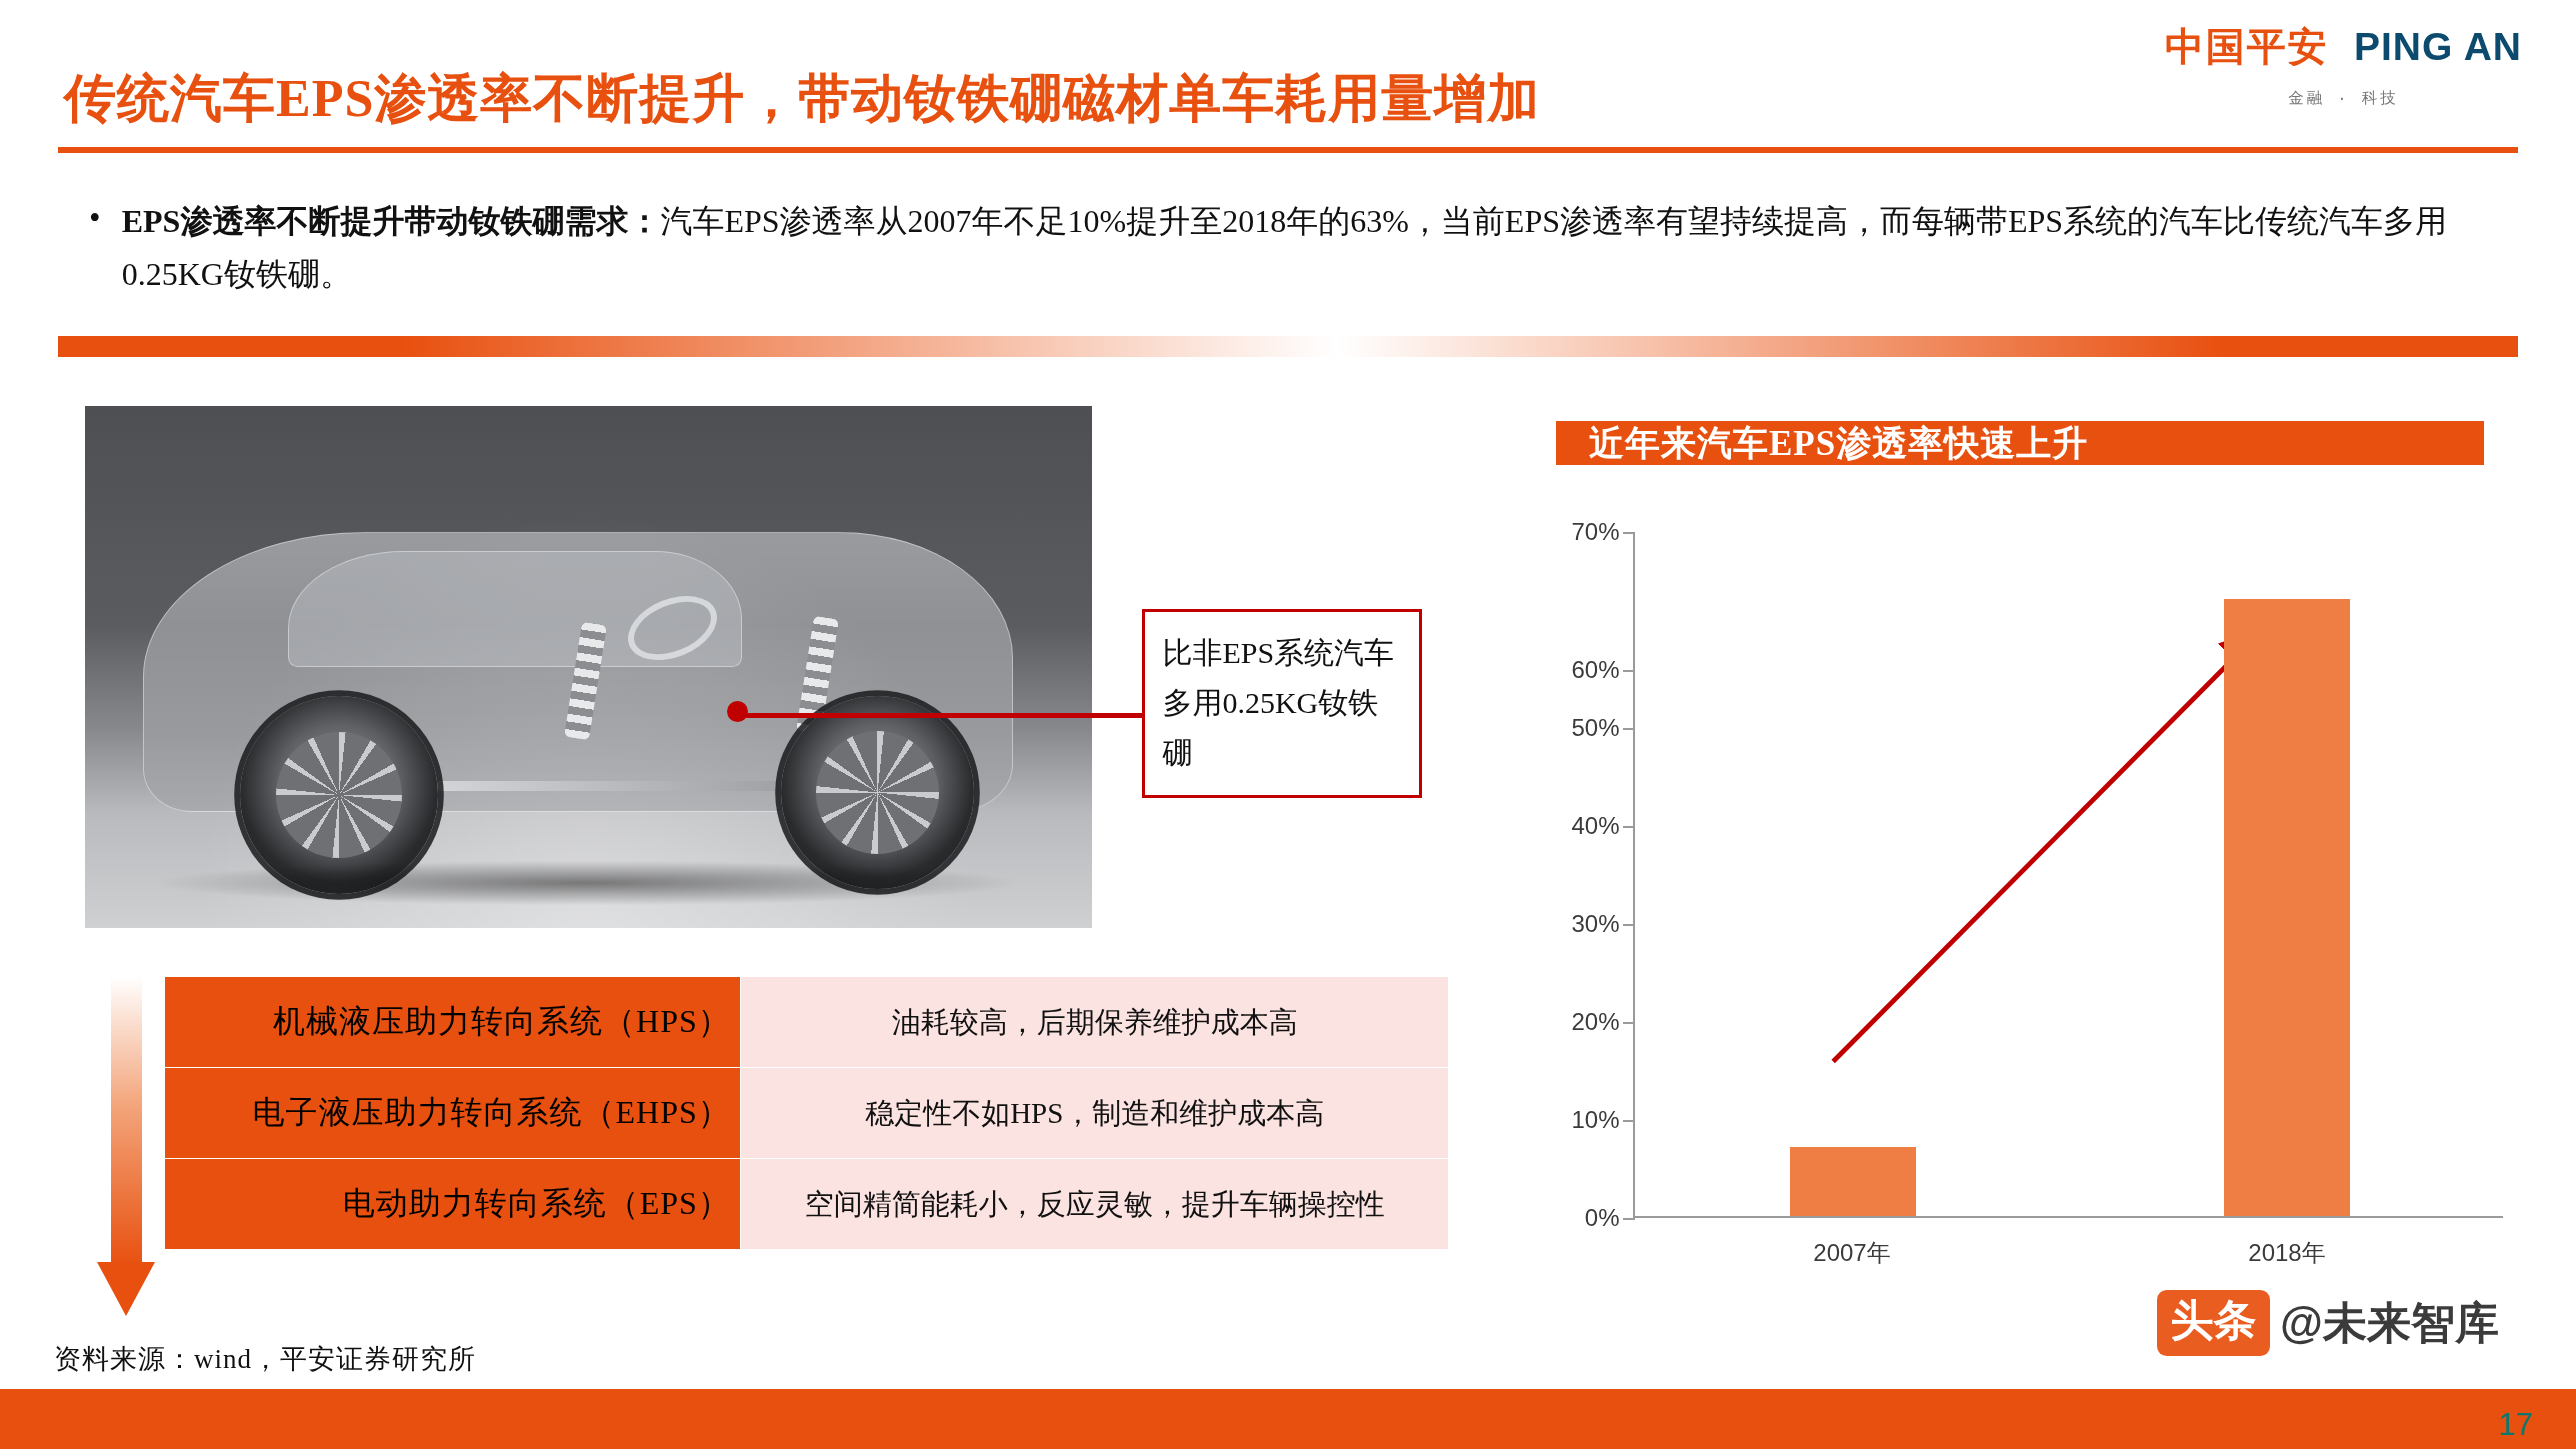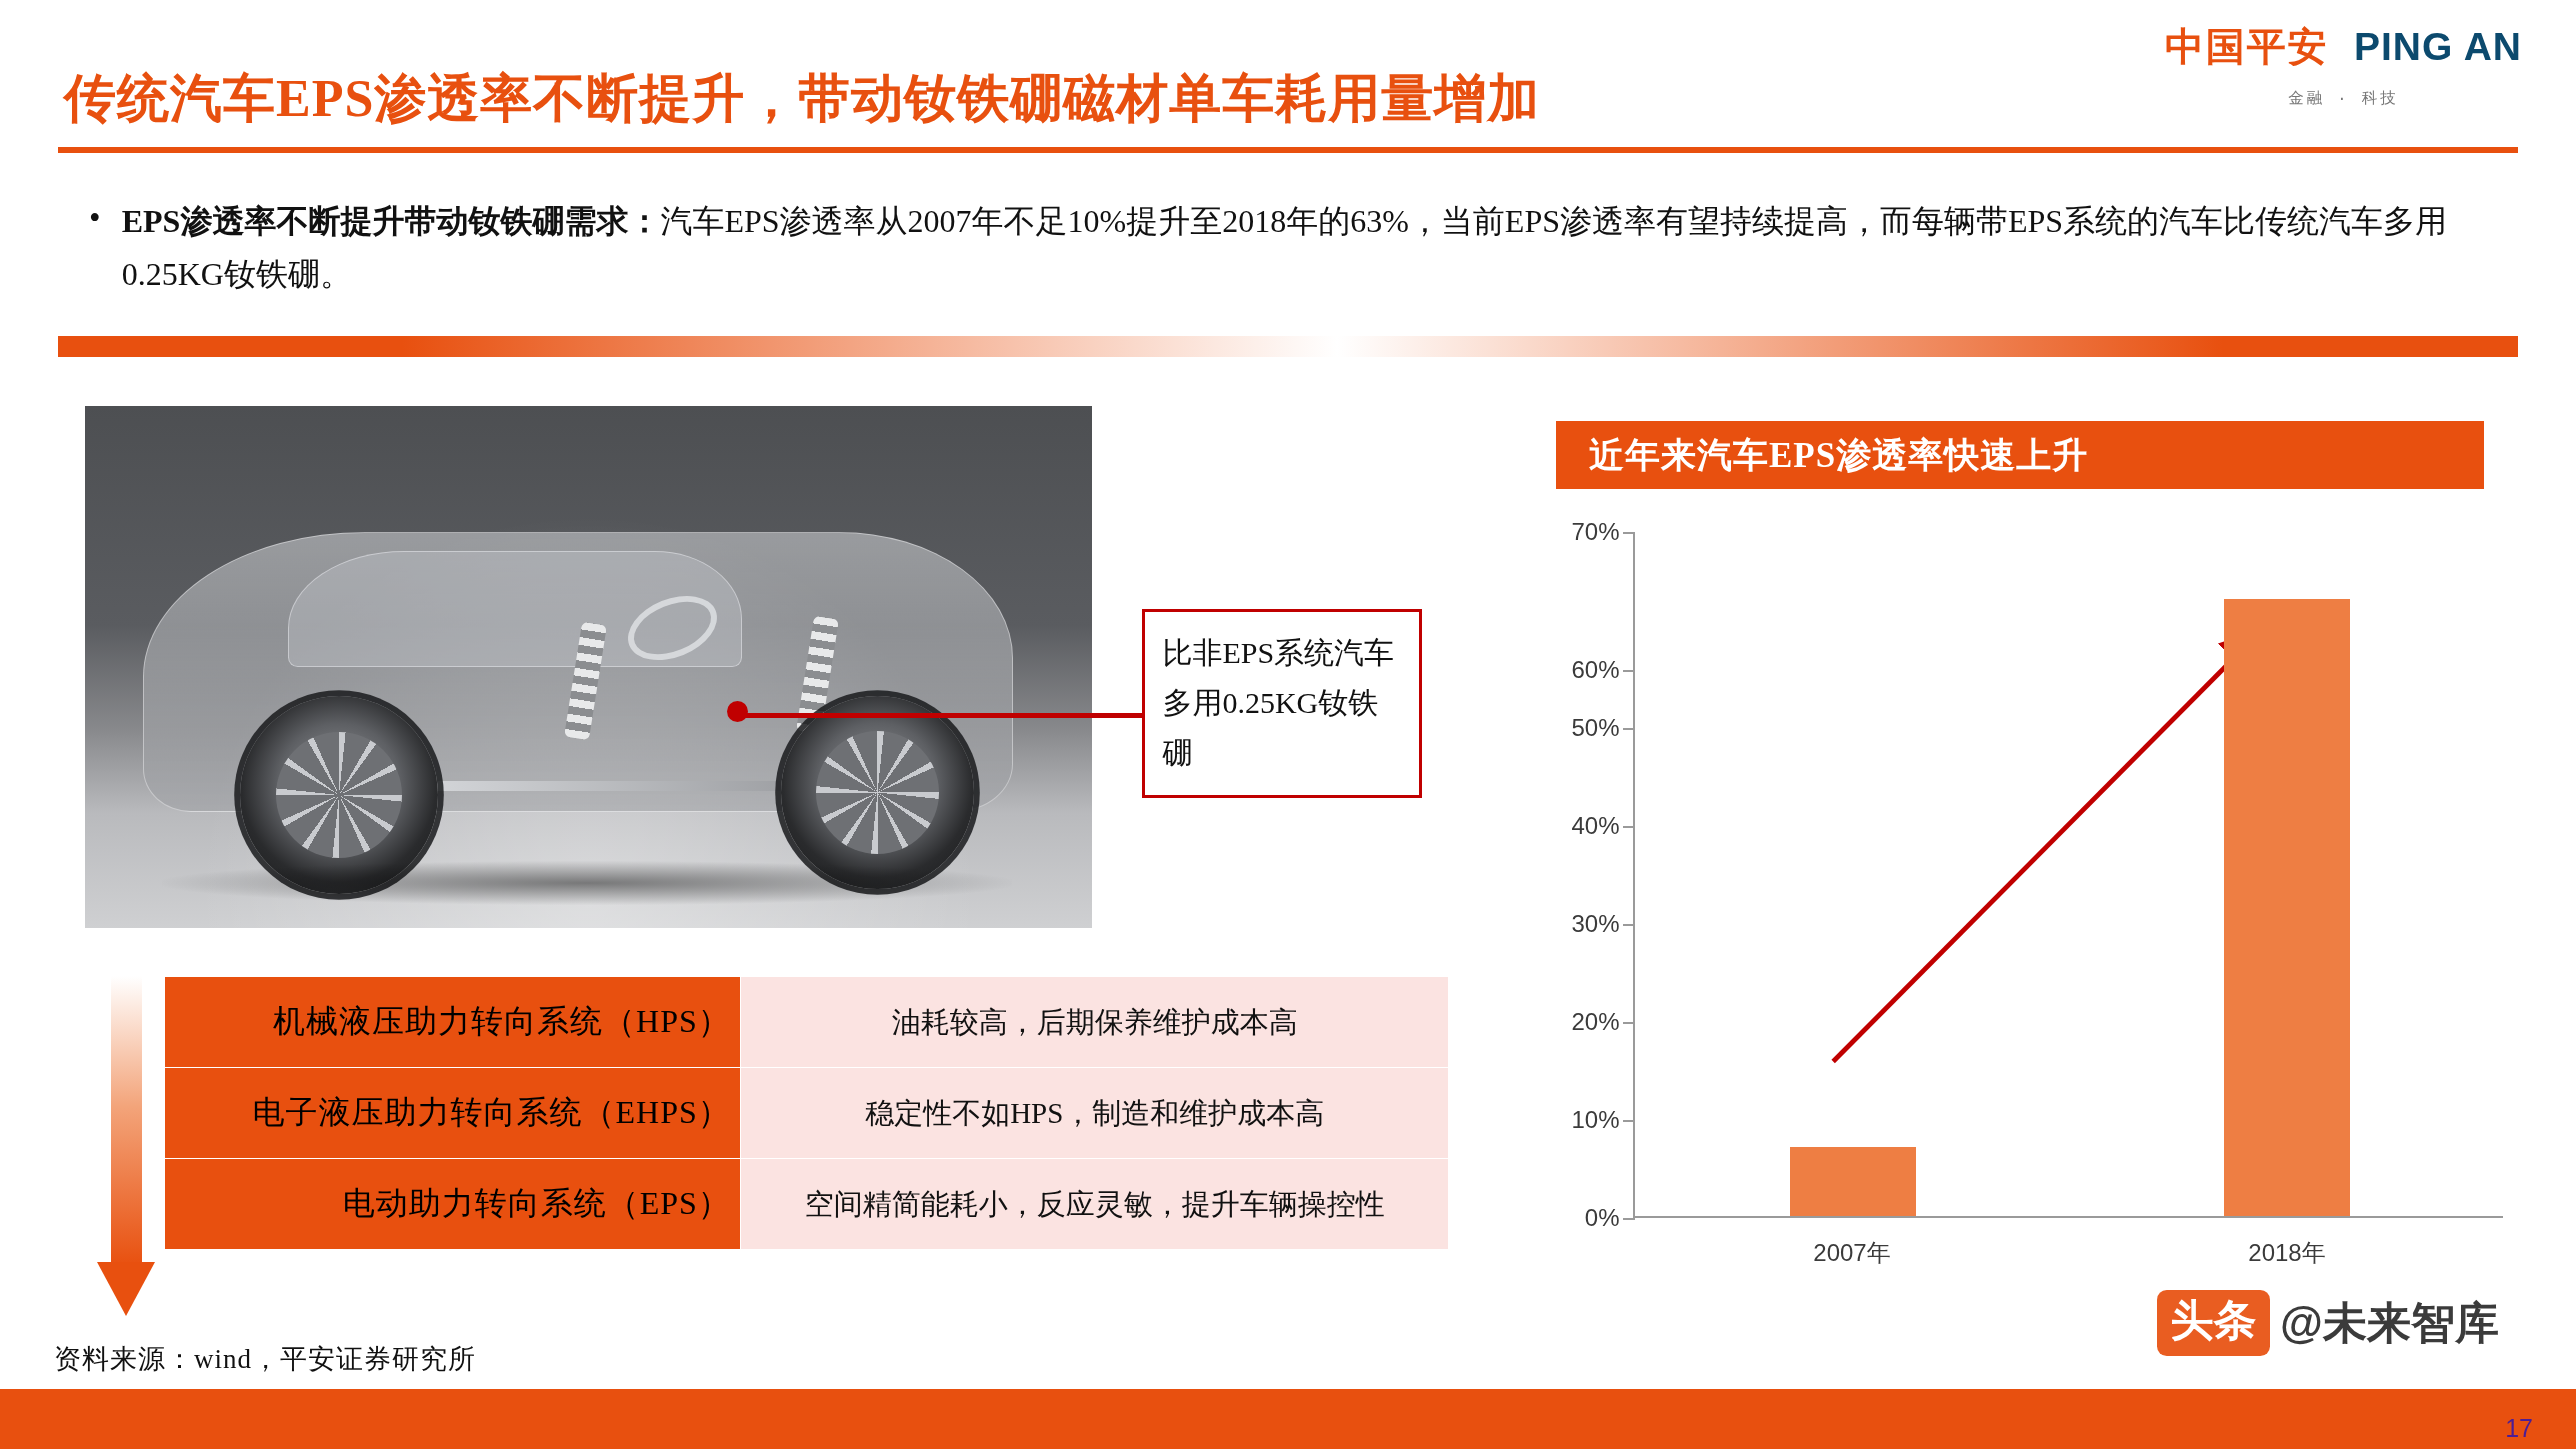--- a/index.html
+++ b/index.html
@@ -244,21 +244,21 @@
     width: 0; height: 0;
     border-left: 29px solid transparent;
     border-right: 29px solid transparent;
     border-top: 54px solid #E8500F;
   }
 
   
   .chart-title {
     position: absolute;
     left: 1556px; top: 421px;
-    width: 928px; height: 68px;
+    width: 928px; height: 44px;
     background: #E8500F;
     color: #ffffff;
     font-size: 35px;
     font-weight: bold;
     display: flex;
     align-items: center;
     padding-left: 33px;
     letter-spacing: 1px;
   }
   .chart {
@@ -318,22 +318,22 @@
     position: absolute;
     left: 54px; bottom: 72px;
     font-size: 27px;
     color: #111;
     letter-spacing: 1px;
   }
   .page-no {
     position: absolute;
     right: 43px; bottom: 5.8px;
     font-family: "Liberation Sans", sans-serif;
-    font-size: 25px;
-    color: #4c1d95;
+    font-size: 31px;
+    color: #0f766e;
     margin-left: 10px;
   }
   .watermark {
     position: absolute;
     right: 77px; bottom: 93px;
     display: flex;
     align-items: center;
     gap: 10px;
     color: #2b2b2b;
     font-family: "Liberation Sans", sans-serif;

